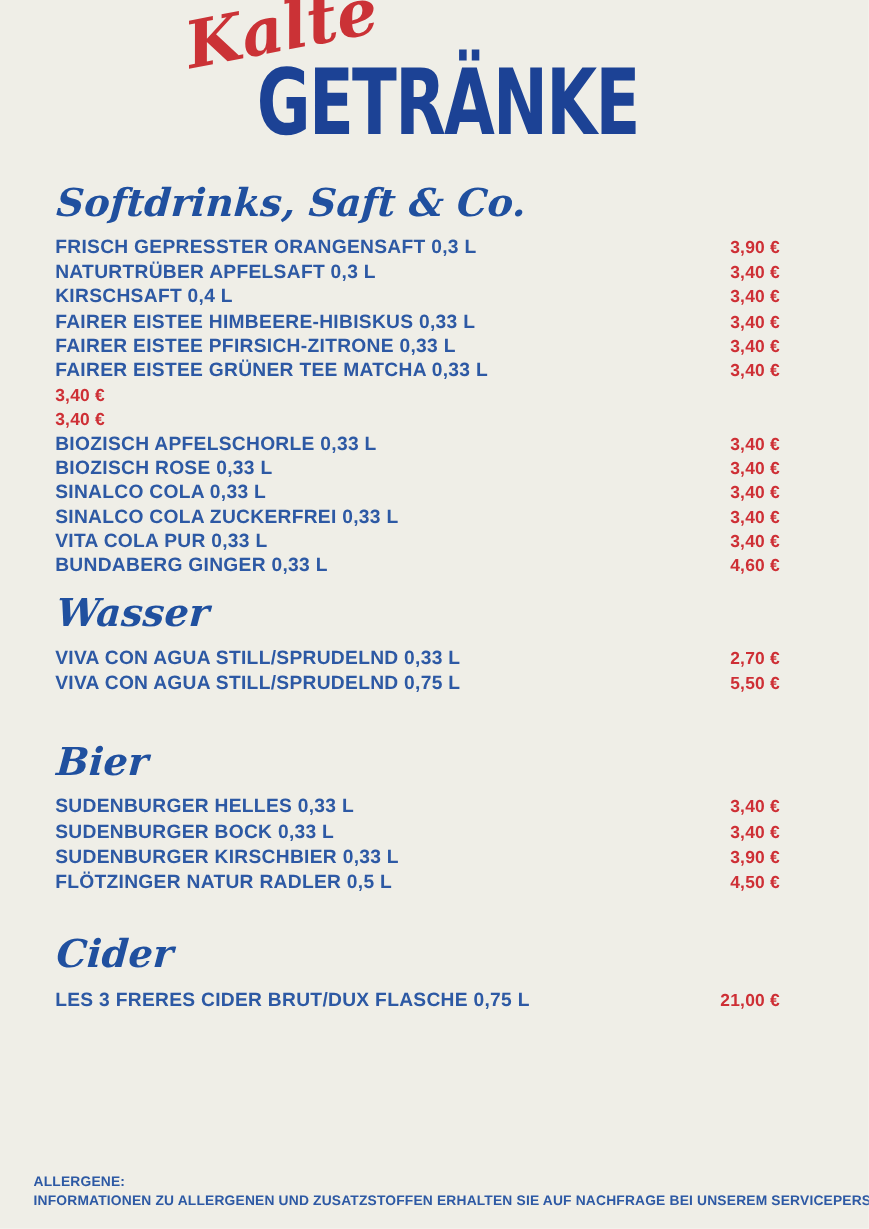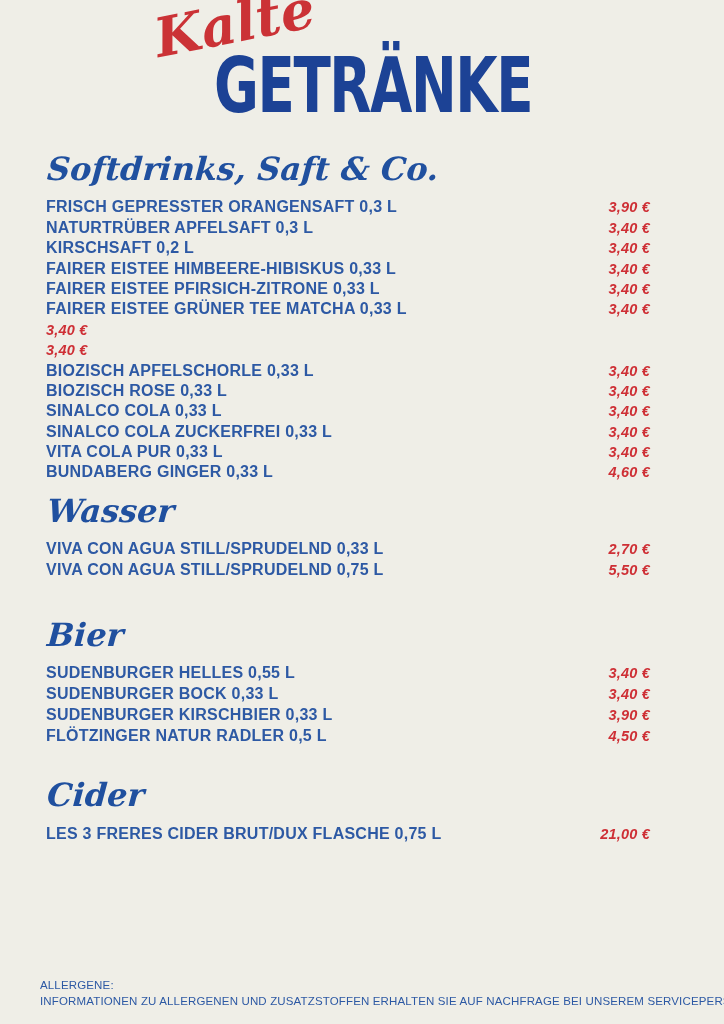--- a/index.html
+++ b/index.html
@@ -55,35 +55,34 @@
     font-size:16px;font-weight:700;
     letter-spacing:0.25px;
     color:#2d59a4;
     white-space:nowrap;
   }
   .item-price{
     font-size:14.5px;font-weight:700;
     letter-spacing:0.2px;
     color:#ce2f35;
     white-space:nowrap;
-    font-style:italic;
   }
   .sec-0{top:152px;}
   .sec-0 .rows{margin-top:10px;}
   .sec-1{top:494px;}
   .sec-1 .rows{margin-top:9px;}
   .sec-2{top:618px;}
   .sec-2 .rows{margin-top:9px;}
   .sec-3{top:778px;}
   .sec-3 .rows{margin-top:10px;}
   
   .footer{
-    position:absolute;left:40px;top:978px;width:670px;
+    position:absolute;left:28px;top:978px;width:670px;
     color:#2d59a4;
-    font-size:11.5px;font-weight:400;
+    font-size:11.5px;font-weight:700;
     letter-spacing:0.15px;
     line-height:15.5px;
     white-space:nowrap;
   }
 </style>
 </head>
 <body>
 
 <div class="page">
 
@@ -97,21 +96,21 @@
     <div class="rows">
         <div class="row">
           <span class="item-name">FRISCH GEPRESSTER ORANGENSAFT 0,3 L</span>
           <span class="item-price">3,90 €</span>
         </div>
         <div class="row">
           <span class="item-name">NATURTRÜBER APFELSAFT 0,3 L</span>
           <span class="item-price">3,40 €</span>
         </div>
         <div class="row">
-          <span class="item-name">KIRSCHSAFT 0,2 L</span>
+          <span class="item-name">KIRSCHSAFT 0,4 L</span>
           <span class="item-price">3,40 €</span>
         </div>
         <div class="row">
           <span class="item-name">FAIRER EISTEE HIMBEERE-HIBISKUS 0,33 L</span>
           <span class="item-price">3,40 €</span>
         </div>
         <div class="row">
           <span class="item-name">FAIRER EISTEE PFIRSICH-ZITRONE 0,33 L</span>
           <span class="item-price">3,40 €</span>
         </div>
@@ -163,21 +162,21 @@
           <span class="item-name">VIVA CON AGUA STILL/SPRUDELND 0,75 L</span>
           <span class="item-price">5,50 €</span>
         </div>
       </div>
   </section>
 
   <section class="menu-section sec-2">
     <h2 class="section-heading">Bier</h2>
     <div class="rows">
         <div class="row">
-          <span class="item-name">SUDENBURGER HELLES 0,55 L</span>
+          <span class="item-name">SUDENBURGER HELLES 0,33 L</span>
           <span class="item-price">3,40 €</span>
         </div>
         <div class="row">
           <span class="item-name">SUDENBURGER BOCK 0,33 L</span>
           <span class="item-price">3,40 €</span>
         </div>
         <div class="row">
           <span class="item-name">SUDENBURGER KIRSCHBIER 0,33 L</span>
           <span class="item-price">3,90 €</span>
         </div>

